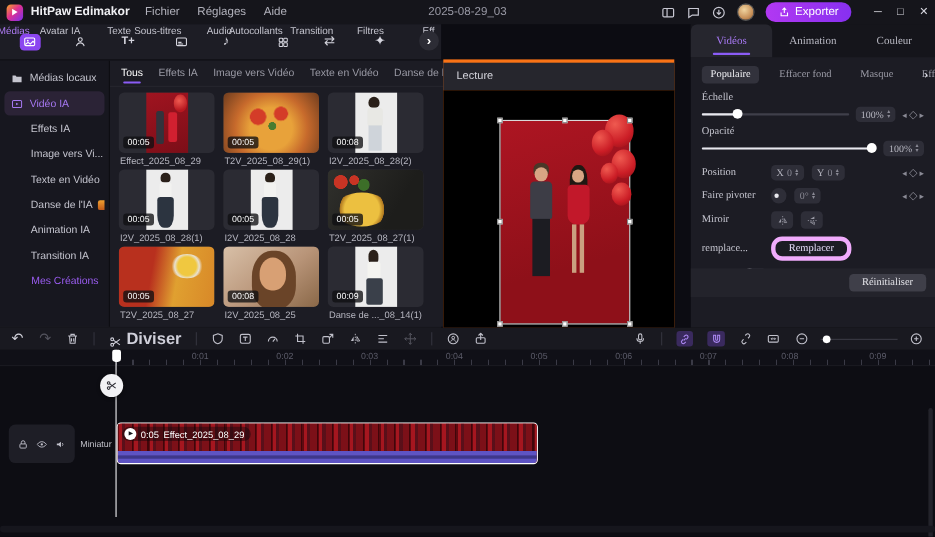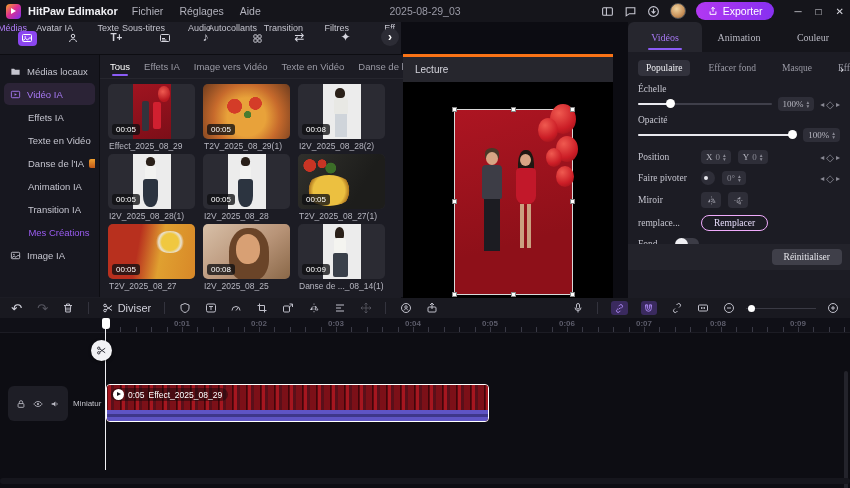--- a/index.html
+++ b/index.html
@@ -113,41 +113,41 @@
   .slider { position:relative; flex:1; height:10px; }
   .slider .track { position:absolute; left:0; right:0; top:4px; height:2px; background:#3f3f4a; border-radius:2px; }
   .slider .fill { position:absolute; left:0; top:4px; height:2px; background:#e8e8ee; border-radius:2px; }
   .slider .sknob { position:absolute; top:0; width:9px; height:9px; background:#fff; border-radius:50%; }
   .valbox { display:flex; align-items:center; gap:3px; background:#2e2e38; border-radius:4px; padding:2px 5px; font-size:9px; color:#b8b8c2; white-space:nowrap; }
   .spin { display:flex; flex-direction:column; line-height:4.5px; font-size:5.5px; color:#8a8a95; }
   .kf { display:flex; align-items:center; gap:2px; color:#8a8a95; font-size:8px; white-space:nowrap; }
   .prow { display:flex; align-items:center; gap:7px; margin-bottom:7px; }
   .prow .prop-label { margin:0; width:56px; flex:none; }
   .mini-btn { width:20px; height:16px; background:#2e2e38; border-radius:4px; color:#9a9aa5; display:flex; align-items:center; justify-content:center; }
-  .replace-btn { border:1px solid #f0abfc; color:#e6dcfa; border-radius:10px; padding:2px 12px; font-size:9.5px; background:transparent;text-align:right; }
+  .replace-btn { border:4px solid #f0abfc; color:#e6dcfa; border-radius:10px; padding:2px 12px; font-size:9.5px; background:transparent;text-align:right; }
   .knob-circle { width:14px; height:14px; border-radius:50%; background:#2e2e38; position:relative; flex:none; }
   .knob-circle:after { content:""; position:absolute; left:3px; top:5px; width:4px; height:4px; border-radius:50%; background:#e8e8ee; }
   .toggle { width:24px; height:12px; border-radius:6px; background:#3c3c46; position:relative; }
   .toggle:after { content:""; position:absolute; left:0px; top:-0.5px; width:13px; height:13px; border-radius:50%; background:#f0f0f4; }
   .prop-footer { position:absolute; left:0; right:0; bottom:0; height:26px; background:#23232b; display:flex; align-items:center; justify-content:flex-end; padding:0 8px; }
   .reset-btn { background:#3f3f49; color:#e5e5ea; border-radius:4px; padding:3px 12px; font-size:9.5px; }
 
   
   .timeline { position:absolute; left:0; top:298px; width:850px; height:190px; background:#101017; }
   .tl-toolbar { height:20px; background:#191920; display:flex; align-items:center; padding:0 10px; gap:13px; color:#c0c0ca; }
   .tl-sep { width:1px; height:12px; background:#33333d; }
   .tico { width:14px; height:14px; color:#c0c0ca; }
   .tico.dim { color:#55555f; }
   .tico.pill { background:#3a2a5e; border-radius:3px; color:#b08cf8; width:18px; }
-  .split-group { display:flex; align-items:flex-start; gap:4px; font-size:11px; color:#d0d0da; }
+  .split-group { display:flex; align-items:flex-end; gap:4px; font-size:15px; color:#d0d0da;font-weight:bold; }
   .tl-zoom { margin-left:auto; display:flex; align-items:center; gap:10px; }
   .zslider { position:relative; width:70px; height:8px; }
   .zslider .track { position:absolute; top:3.5px; left:0; right:0; height:1.5px; background:#3a3a44; }
   .zslider .zknob { position:absolute; left:2px; top:0.5px; width:7px; height:7px; border-radius:50%; background:#fff; }
-  .tl-ruler { position:relative; height:15px; background:#101017; border-bottom:1px solid #1c1c24; overflow:hidden;font-weight:bold; }
+  .tl-ruler { position:relative; height:15px; background:#101017; border-bottom:1px solid #1c1c24; overflow:hidden; }
   .ruler-ticks { position:absolute; left:105px; right:0; bottom:0; height:5px;
     background:repeating-linear-gradient(90deg,#3a3a46 0 1px,transparent 1px 15.4px); }
   .rlab { position:absolute; top:1px; transform:translateX(-50%); font-size:8px; color:#5c5c6a; }
   .tl-body { position:relative; height:155px; background:#0d0d13; }
   .track-header { position:absolute; left:8px; top:53px; width:60px; height:35px; background:#1e1e26; border-radius:6px; display:flex; align-items:center; justify-content:center; gap:7px; color:#8a8a95; }
   .track-header .tico { width:10px; height:10px; }
   .track-name { position:absolute; left:73px; top:66px; width:29px; overflow:hidden; font-size:8px; color:#c0c0c8; white-space:nowrap; }
   .clip { position:absolute; left:106px; top:51px; width:383px; height:38px; border:1.5px solid #fff; border-radius:4px; overflow:hidden; background:#7a1018; }
   .clip-frames { position:absolute; left:0; right:0; top:0; height:25px;
     background:repeating-linear-gradient(90deg,#5e0a10 0 1px,#a5161f 1px 7px,#7c1018 7px 13px,#40060a 13px 14px);
@@ -429,43 +429,38 @@
                 <svg width="11" height="11">
                   <use href="#i-video"></use>
                 </svg>
               </span>
             <span>Vidéo IA</span>
           </div>
           <div class="side-item sub">
               <span>Effets IA</span>
             </div>
           <div class="side-item sub">
+              <span>Image vers Vi...</span>
+            </div>
+          <div class="side-item sub">
               <span>Texte en Vidéo</span>
             </div>
           <div class="side-item sub">
             <span>Danse de l'IA</span>
             <span class="dance-dot"></span>
           </div>
           <div class="side-item sub">
               <span>Animation IA</span>
             </div>
           <div class="side-item sub">
               <span>Transition IA</span>
             </div>
           <div class="side-item sub purple">
               <span>Mes Créations</span>
             </div>
-          <div class="side-item">
-            <span class="sic icon">
-                <svg width="11" height="11">
-                  <use href="#i-image"></use>
-                </svg>
-              </span>
-            <span>Image IA</span>
-          </div>
         </div>
 
         <div class="library">
           <div class="lib-tabs">
             <span class="lib-tab active">Tous</span>
             <span class="lib-tab">Effets IA</span>
             <span class="lib-tab">Image vers Vidéo</span>
             <span class="lib-tab">Texte en Vidéo</span>
             <span class="lib-tab">Danse de l'IA</span>
             <span class="lib-more">»</span>

